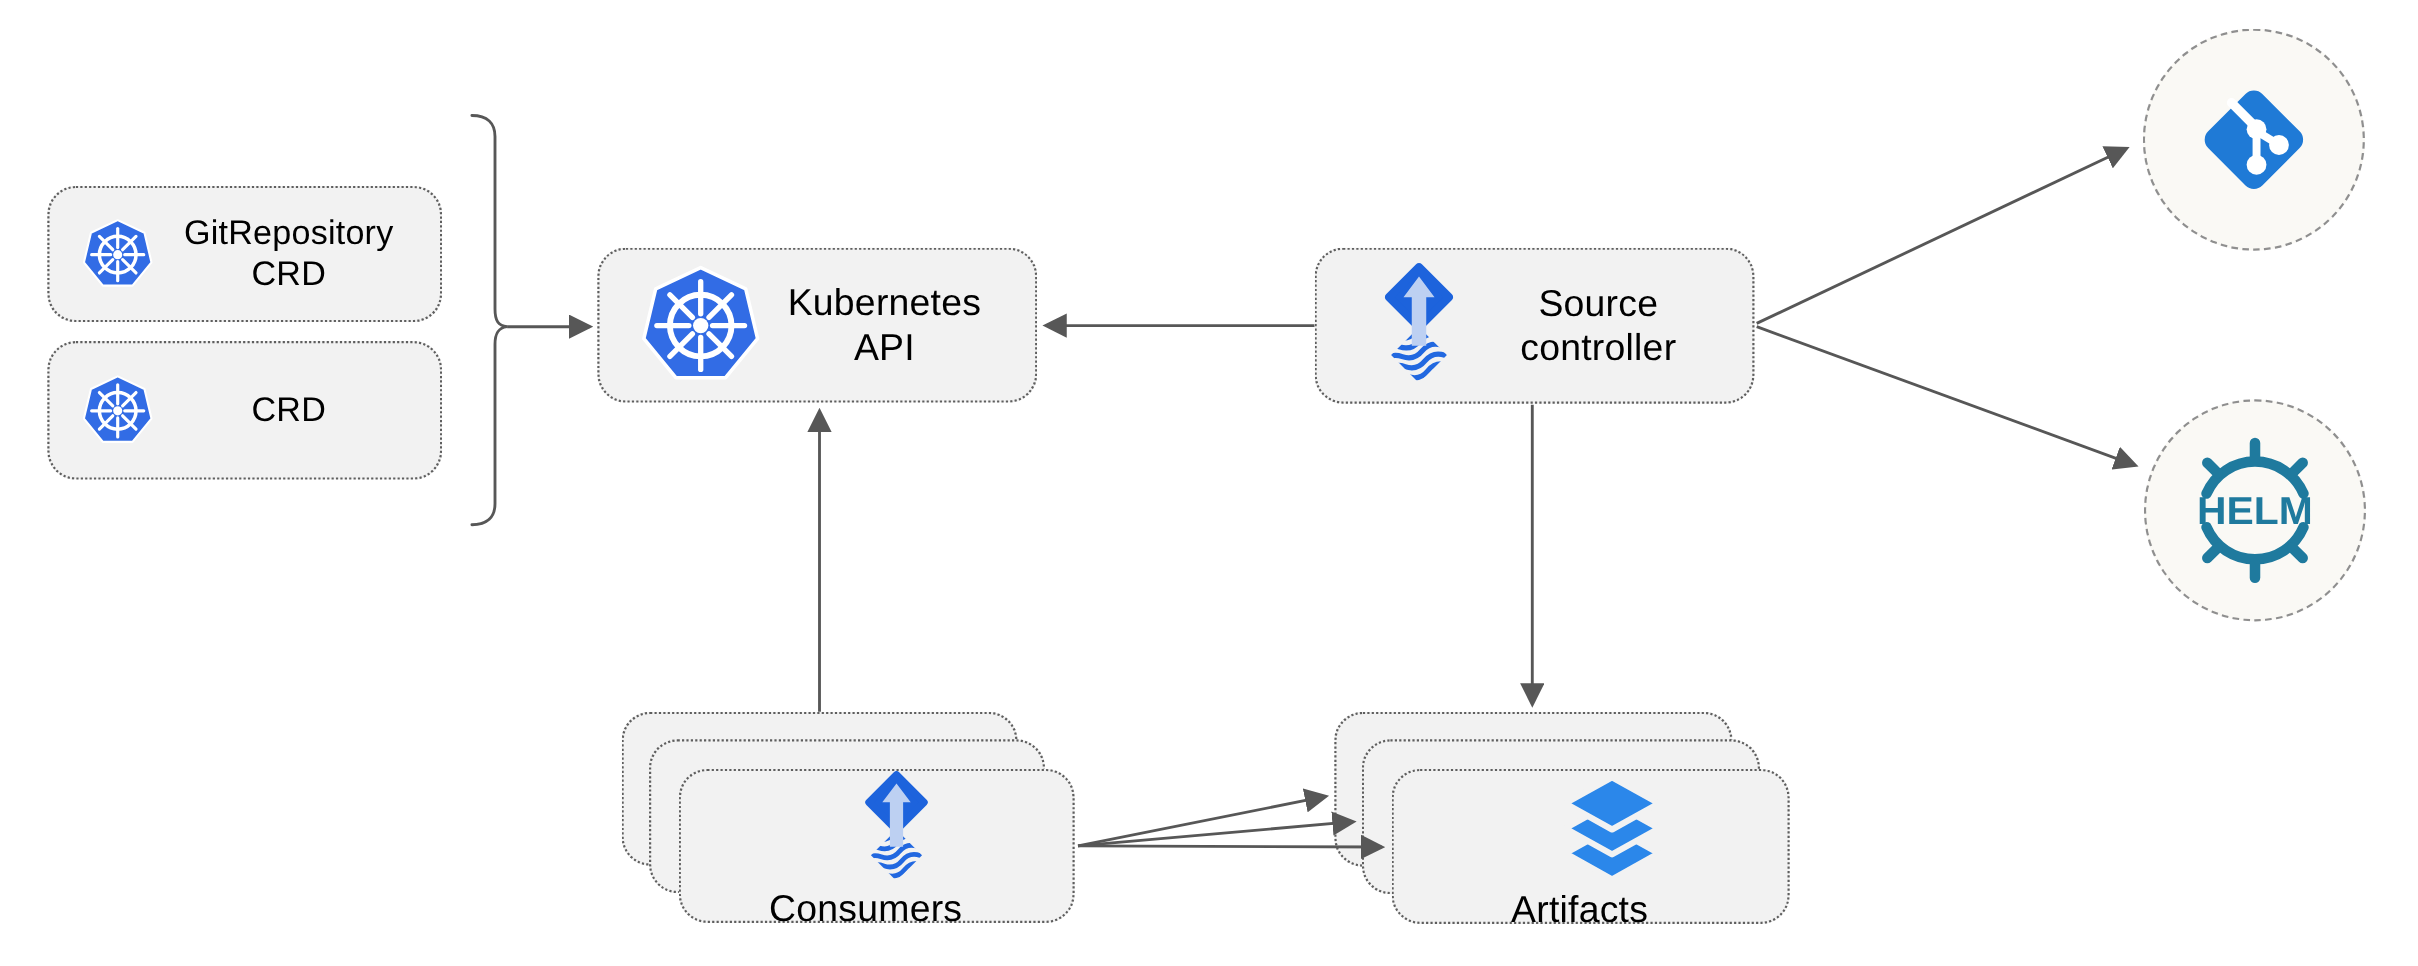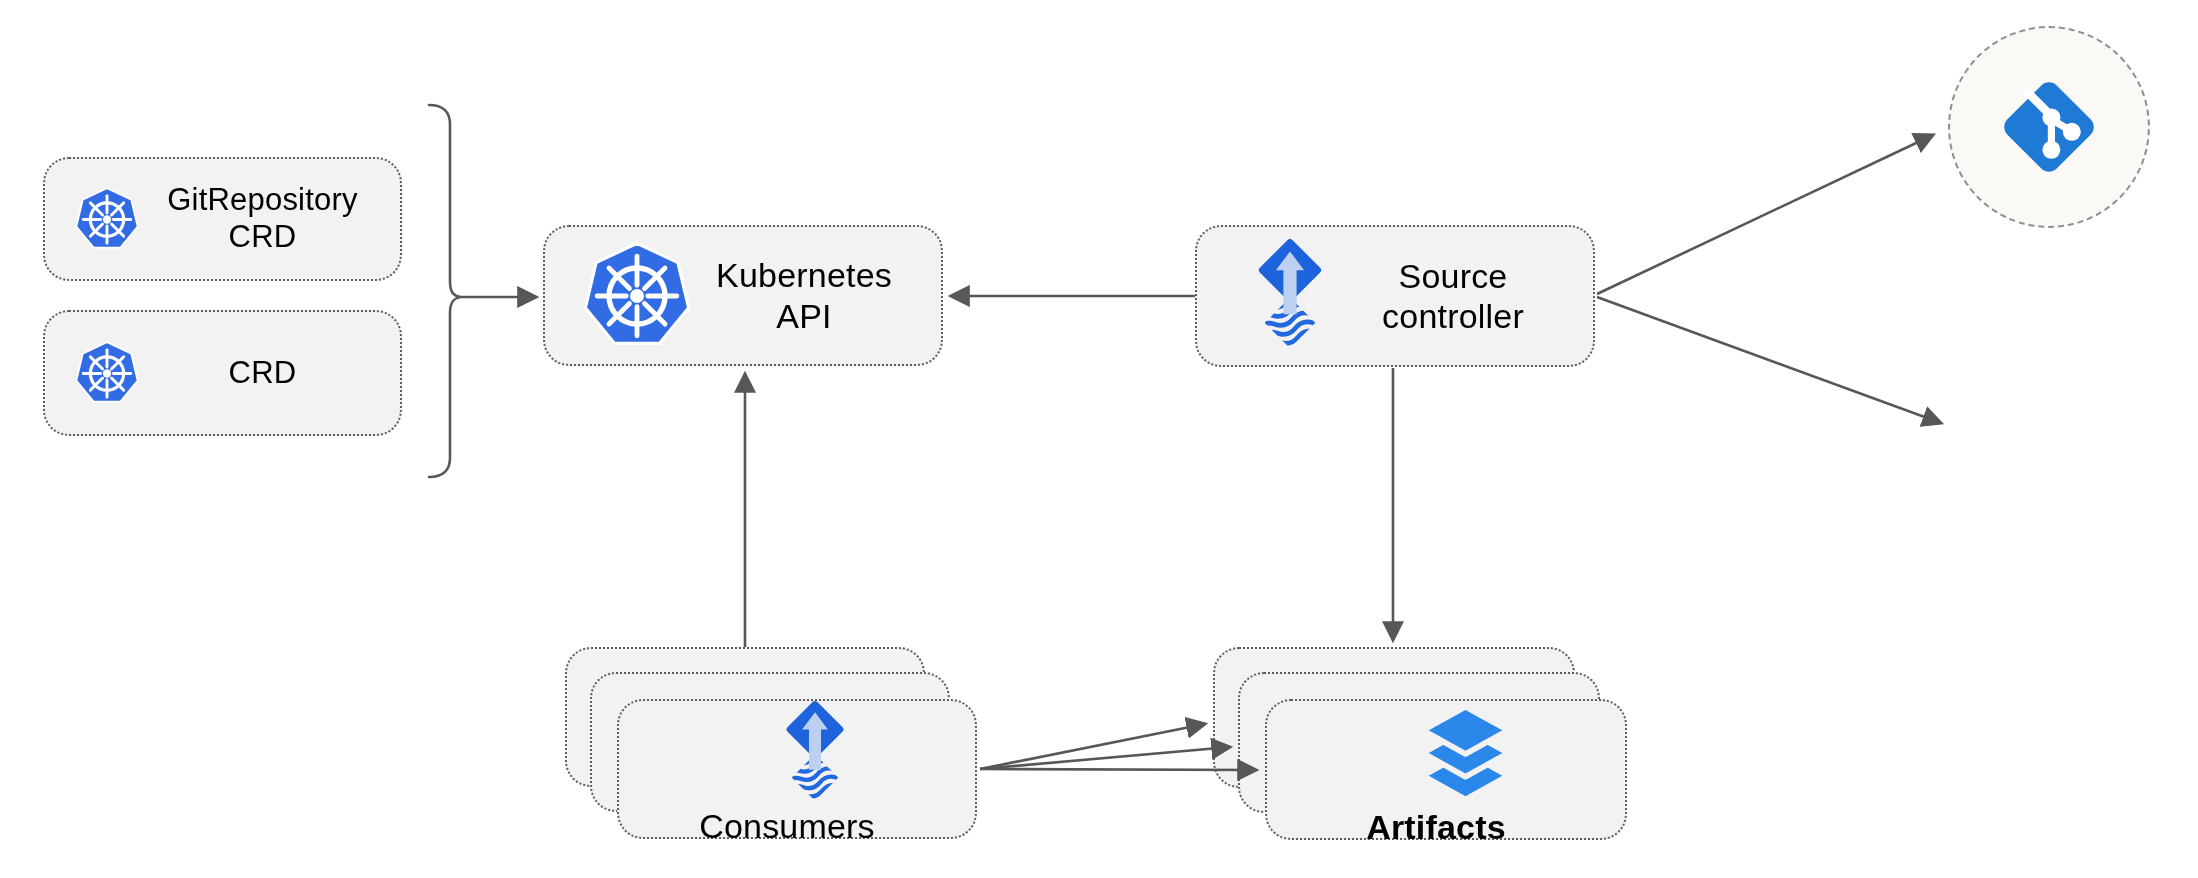--- a/index.html
+++ b/index.html
@@ -133,21 +133,21 @@
     <symbol id="sym-layers" viewBox="0 0 100 112">
       <path d="M50 54 L95 79 L50 104 L5 79 Z" fill="#2b87ea" stroke="#f2f2f2" stroke-width="6" stroke-linejoin="round"></path>
       <path d="M50 30 L95 55 L50 80 L5 55 Z" fill="#2b87ea" stroke="#f2f2f2" stroke-width="6" stroke-linejoin="round"></path>
       <path d="M50 6 L95 31 L50 56 L5 31 Z" fill="#2b87ea" stroke="#f2f2f2" stroke-width="6" stroke-linejoin="round"></path>
     </symbol>
   </defs>
 </svg>
 
 <div id="stage">
 
-  <div class="box" style="left:43px; top:157px; width:359px; height:124px;">
+  <div class="box" style="left:43px; top:169px; width:359px; height:124px;">
     <span class="icon-wrap" style="padding-left:30px;">
       <svg width="64" height="67">
           <use href="#sym-k8s"></use>
         </svg>
     </span>
     <span class="label small" style="padding-right:14px;">
       <div>GitRepository</div>
       <div>CRD</div>
     </span>
   </div>
@@ -196,31 +196,48 @@
   </div>
 
   <div class="stack-ghost z1" style="left:1213px; top:647px; width:362px; height:141px;"></div>
   <div class="stack-ghost z2" style="left:1238px; top:672px; width:362px; height:141px;"></div>
   <div class="box z3" style="left:1265px; top:699px; width:362px; height:141px;">
     <span class="icon-wrap" style="padding-left:38px;">
       <svg width="95" height="106">
           <use href="#sym-layers"></use>
         </svg>
     </span>
-    <span class="label" style="padding-right:20px;font-weight:bold;">Artifacts</span>
+    <span class="label" style="padding-right:20px;">Artifacts</span>
   </div>
 
   <div class="circle" style="left:1948px; top:26px;">
     <span style="display:flex;">
       <svg width="120" height="120">
           <use href="#sym-git"></use>
         </svg>
     </span>
   </div>
 
+  <div class="circle" style="left:1949px; top:363px;">
+    <span style="display:flex;">
+      <svg width="134" height="138" viewBox="0 0 140 144">
+        <g stroke="#1f7a9e" stroke-width="10" stroke-linecap="round" fill="none">
+          <path d="M 24 56 A 50 50 0 0 1 116 56"></path>
+          <line x1="70" y1="22" x2="70" y2="8"></line>
+          <line x1="34.6" y1="36.6" x2="24.7" y2="26.7"></line>
+          <line x1="105.4" y1="36.6" x2="115.3" y2="26.7"></line>
+          <path d="M 24 88 A 50 50 0 0 0 116 88"></path>
+          <line x1="70" y1="122" x2="70" y2="136"></line>
+          <line x1="34.6" y1="107.4" x2="24.7" y2="117.3"></line>
+          <line x1="105.4" y1="107.4" x2="115.3" y2="117.3"></line>
+        </g>
+        <text x="70" y="85" text-anchor="middle" font-size="37" font-weight="bold" font-family="Liberation Sans, sans-serif" fill="#1f7a9e" textLength="110" lengthAdjust="spacingAndGlyphs">HELM</text>
+      </svg>
+    </span>
+  </div>
 
   <svg id="connector-layer" width="2198" height="878">
 
     <path class="edge" stroke-width="3" stroke-linecap="round" d="M 429 105 C 443 105 450 112 450 124 L 450 281 C 450 292 453 296 461 297 C 453 298 450 303 450 313 L 450 458 C 450 470 443 477 429 477"></path>
 
     <line class="edge" x1="461" y1="297" x2="536" y2="297" marker-end="url(#arrowhead)"></line>
 
     <line class="edge" x1="1195" y1="296" x2="951" y2="296" marker-end="url(#arrowhead)"></line>
 
     <line class="edge" x1="745" y1="647" x2="745" y2="374" marker-end="url(#arrowhead)"></line>

